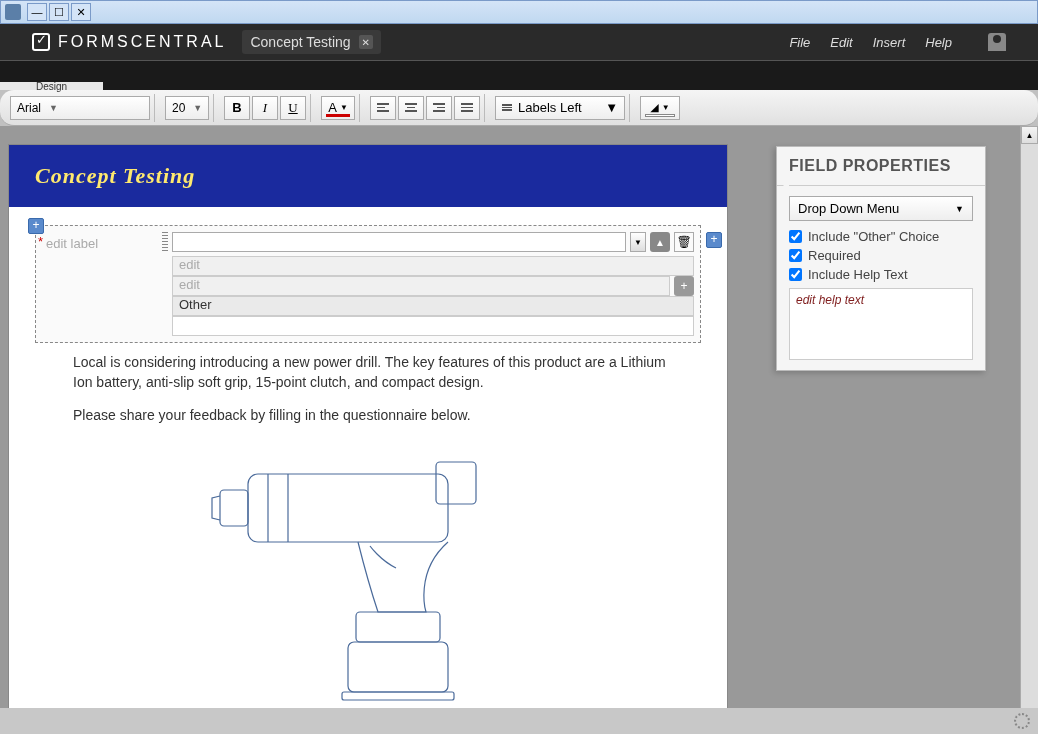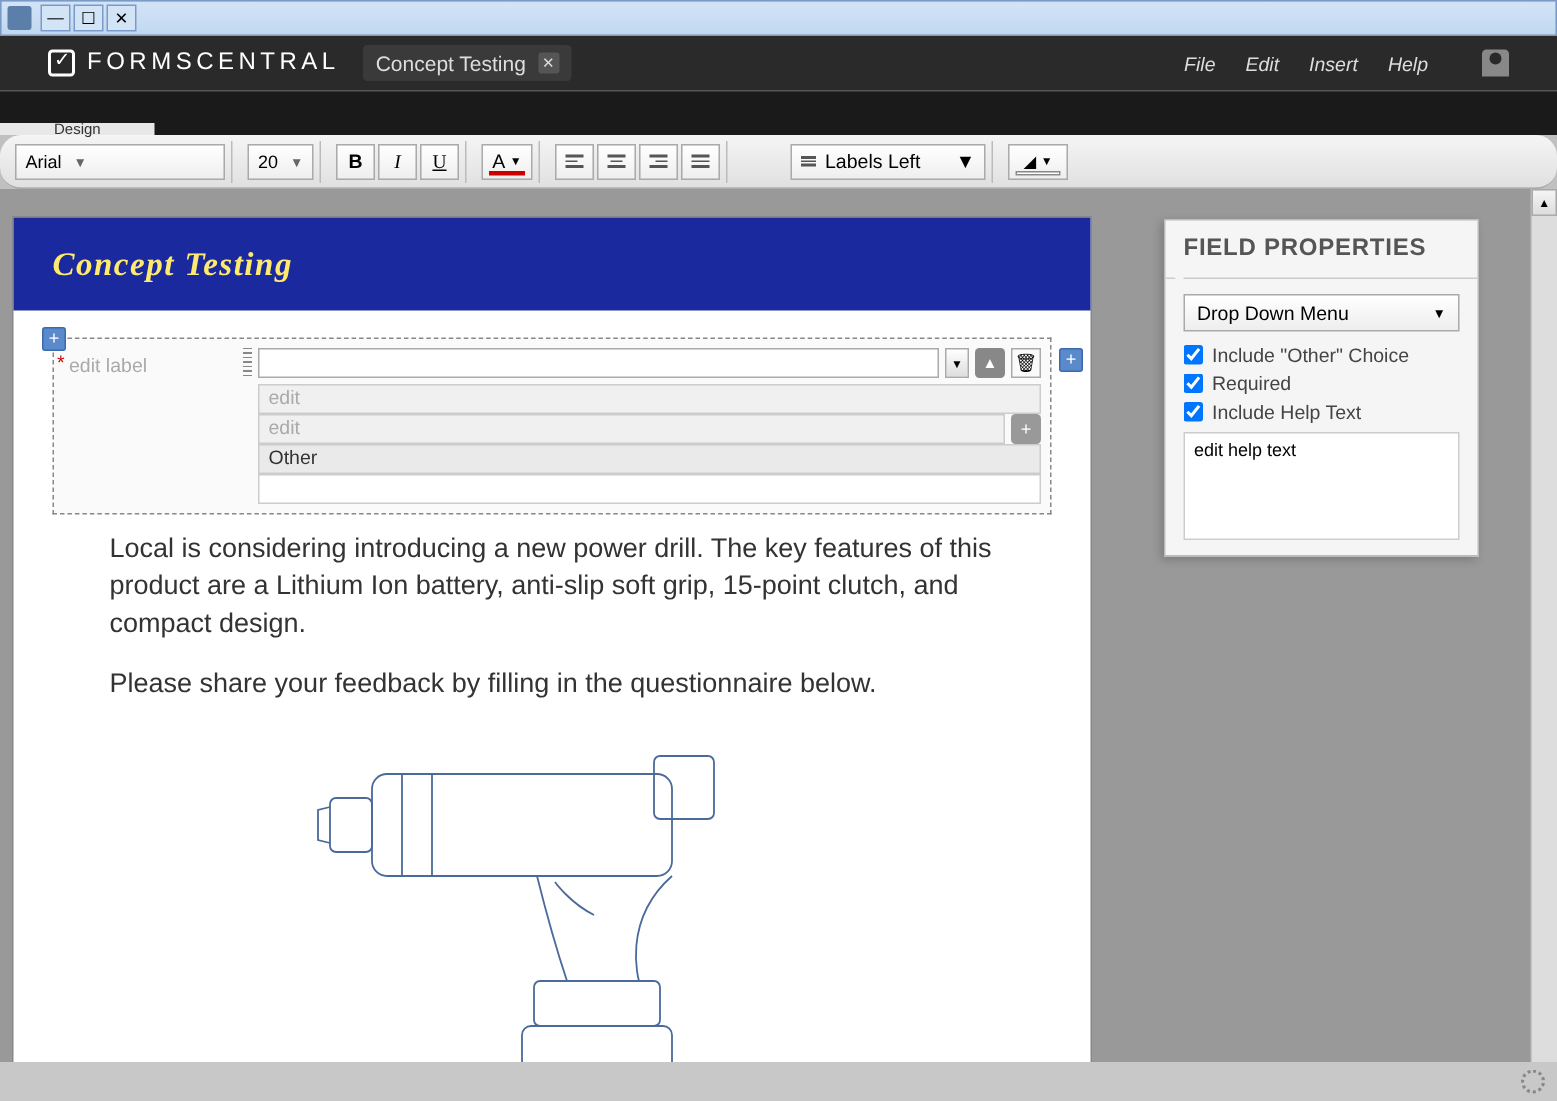--- a/index.html
+++ b/index.html
@@ -40,21 +40,21 @@
 .tb-btn.italic { font-style: italic; font-family: serif; }
 .tb-btn.underline { text-decoration: underline; font-family: serif; }
 .color-btn { position: relative; }
 .color-btn .bar { position: absolute; bottom: 2px; left: 4px; right: 4px; height: 3px; background: #c00; }
 .color-btn.bg .bar { background: #fff; border: 1px solid #888; }
 .align-icon { display: flex; flex-direction: column; gap: 2px; }
 .align-icon span { width: 12px; height: 1.5px; background: #555; }
 .align-icon.left span:nth-child(2) { width: 8px; }
 .align-icon.center span:nth-child(2) { width: 8px; margin: 0 auto; }
 .align-icon.right span:nth-child(2) { width: 8px; margin-left: auto; }
-.label-btn { width: 110px; justify-content: flex-end; padding: 0 6px; gap: 6px; margin-left: 32px; }
+.label-btn { width: 110px; justify-content: flex-end; padding: 0 6px; gap: 6px; }
 .label-icon { display: flex; flex-direction: column; gap: 1px; }
 .label-icon span { width: 10px; height: 1.5px; background: #555; }
 
 
 .main-area { display: flex; height: calc(734px - 24px - 36px - 30px - 36px); position: relative; }
 .canvas-wrap { flex: 1; background: #999; padding: 18px 8px 0 8px; overflow: hidden; position: relative; }
 .canvas { background: #fff; width: 720px; height: 100%; border: 1px solid #888; }
 .form-header { background: #1a2a9e; color: #ffe96e; padding: 18px 26px; font-family: cursive; font-size: 22px; font-weight: bold; font-style: italic; letter-spacing: 1px; }
 
 
@@ -72,32 +72,32 @@
 .dd-up { width: 20px; height: 20px; background: #888; border-radius: 3px; display: flex; align-items: center; justify-content: center; color: #fff; font-size: 10px; cursor: pointer; }
 .dd-trash { width: 20px; height: 20px; border: 1px solid #aaa; display: flex; align-items: center; justify-content: center; font-size: 12px; cursor: pointer; }
 .opt-row { display: flex; gap: 4px; margin-bottom: 0; }
 .opt-grip { width: 6px; }
 .opt-input { flex: 1; border: 1px solid #ccc; background: #f0f0f0; height: 20px; padding: 0 6px; font-size: 13px; color: #aaa; }
 .opt-input.filled { background: #eaeaea; color: #333; }
 .opt-input.blank { background: #fff; }
 .opt-add { width: 20px; height: 20px; background: #999; border-radius: 3px; color: #fff; display: flex; align-items: center; justify-content: center; font-size: 12px; cursor: pointer; }
 
 
-.body-text { margin: 10px 40px 0 64px; font-size: 18px; color: #333; line-height: 1.4; }
+.body-text { margin: 10px 40px 0 64px; font-size: 14px; color: #333; line-height: 1.4; }
 .drill-img { margin: 16px auto; width: 320px; height: 260px; display: flex; align-items: center; justify-content: center; }
 
 
 .props-panel { position: absolute; top: 20px; right: 34px; width: 210px; background: #f5f5f5; border: 1px solid #bbb; box-shadow: -2px 2px 6px rgba(0,0,0,0.2); }
 .props-panel::before { content: ''; position: absolute; top: 20px; left: -12px; border: 12px solid transparent; border-right-color: #f5f5f5; }
 .props-title { padding: 10px 12px; font-size: 16px; font-weight: bold; color: #555; letter-spacing: 0.5px; border-bottom: 1px solid #ccc; }
 .props-body { padding: 10px 12px; }
 .props-select { background: linear-gradient(#fff,#eee); border: 1px solid #aaa; padding: 4px 8px; display: flex; justify-content: space-between; align-items: center; cursor: pointer; font-size: 13px; margin-bottom: 8px; }
 .check-row { display: flex; align-items: center; gap: 6px; font-size: 13px; color: #444; margin: 4px 0; }
 .check-row input { cursor: pointer; }
-.help-text { border: 1px solid #ccc; background: #fff; height: 72px; margin-top: 6px; padding: 4px 6px; font-size: 12px; color: #000000; }
+.help-text { border: 1px solid #ccc; background: #fff; height: 72px; margin-top: 6px; padding: 4px 6px; font-size: 12px; color: #7f1d1d; font-style: italic; }
 
 
 .vscroll { width: 18px; background: #ddd; border-left: 1px solid #aaa; position: relative; }
 .vscroll-btn { width: 100%; height: 18px; background: linear-gradient(#f5f5f5,#ddd); border: 1px solid #aaa; display: flex; align-items: center; justify-content: center; font-size: 8px; cursor: pointer; }
 
 
 .statusbar { position: absolute; bottom: 0; left: 0; right: 0; height: 26px; background: #c8c8c8; display: flex; align-items: center; justify-content: flex-end; padding: 0 8px; }
 .loading-icon { width: 16px; height: 16px; border: 2px dotted #888; border-radius: 50%; }
 </style>
 </head>

